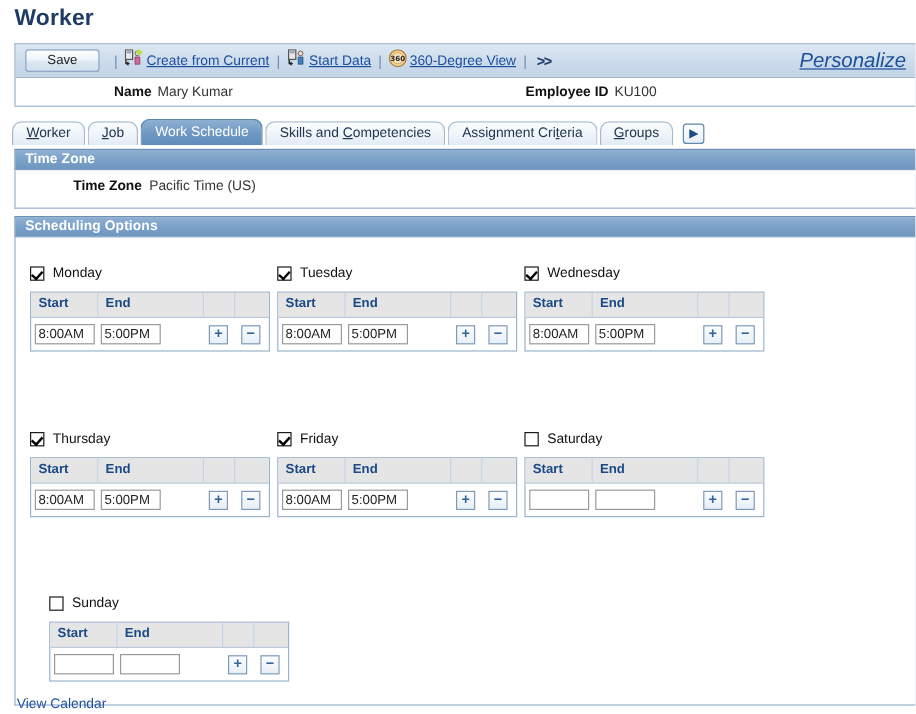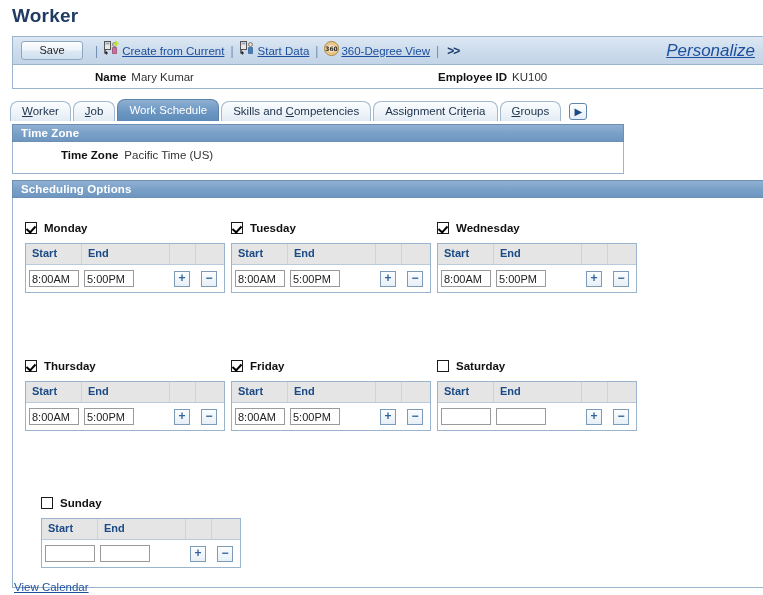--- a/index.html
+++ b/index.html
@@ -216,21 +216,21 @@
     left: 2px;
     top: 1px;
     width: 4px;
     height: 7px;
     border: solid #000000;
     border-width: 0 2px 2px 0;
     transform: rotate(42deg);
   }
   .day-name {
     font-size: 11.5px;
-    font-weight: bold;
+    font-weight: normal;
     color: #111;
   }
 
   .grid {
     box-sizing: border-box;
     border: 1px solid #9bb4ce;
     background: #ffffff;
     padding: 0;
   }
   .grid-head {
@@ -288,21 +288,20 @@
     cursor: pointer;
     flex: none;
   }
 
   .view-calendar {
     position: absolute;
     left: 14px;
     top: 581px;
     font-size: 11.5px;
     color: #1c4f9c;
-    text-decoration: underline;
     cursor: pointer;
   }
 </style>
 </head>
 <body>
 
 <div id="page">
 
   <div class="page-title">Worker</div>
 
@@ -375,21 +374,21 @@
   <div class="tabs">
     <div class="tab"><u>W</u><span>orker</span></div>
     <div class="tab"><u>J</u><span>ob</span></div>
     <div class="tab active">Work Schedule</div>
     <div class="tab">Skills and <u>C</u>ompetencies</div>
     <div class="tab">Assignment Cri<u>t</u>eria</div>
     <div class="tab"><u>G</u><span>roups</span></div>
     <div class="tab-next">▶</div>
   </div>
 
-  <div class="panel" style="left:12px; top:124px; width:612px;">
+  <div class="panel" style="left:12px; top:124px; width:752px;">
     <div class="panel-head">Time Zone</div>
     <div class="panel-body" style="height:32px;">
       <div class="tz-row">
         <span class="tz-label">Time Zone</span>
         <span class="tz-value">Pacific Time (US)</span>
       </div>
     </div>
   </div>
 
   <div class="panel" style="left:12px; top:180px; width:752px;">

